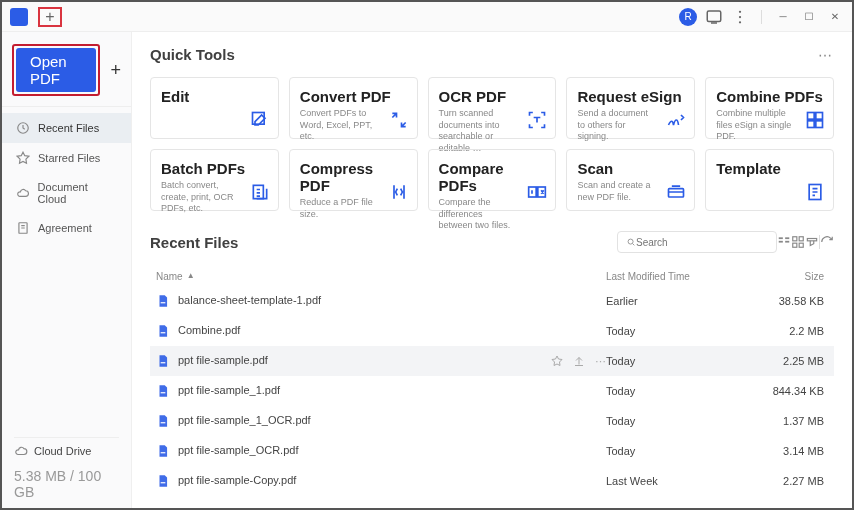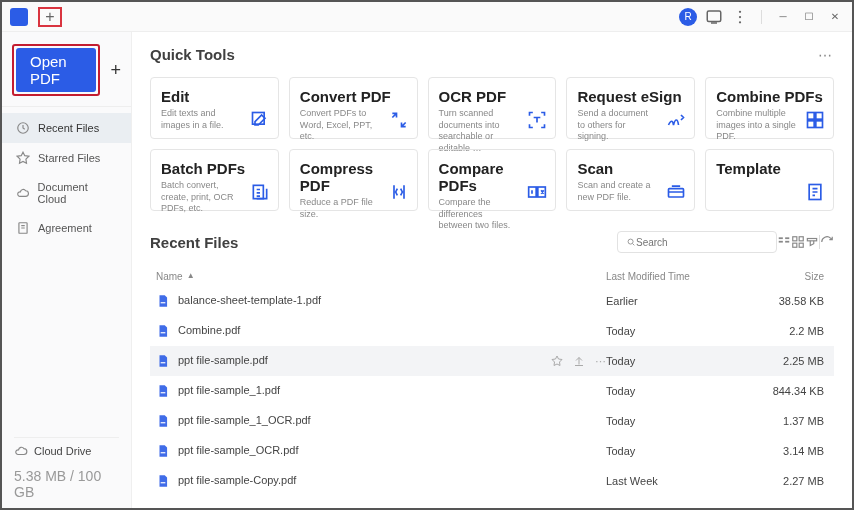--- a/index.html
+++ b/index.html
@@ -127,21 +127,20 @@
   </div>
 
   <div class="main">
     <div class="sec-title-row">
       <div class="sec-title">Quick Tools</div>
       <div class="sec-more">⋯</div>
     </div>
     <div class="tools-grid" id="tools-grid">
         <div class="tool-card">
           <div class="tool-title">Edit</div>
-          <div class="tool-desc">Edit texts and images in a file.</div>
           <div class="tool-icon"><svg viewBox="0 0 24 24" fill="none" stroke="currentColor" stroke-width="2">
               <rect x="3" y="3" width="14" height="14"></rect>
               <path d="m14 6 4 4-8 8H6v-4z"></path>
             </svg></div>
         </div>
         <div class="tool-card">
           <div class="tool-title">Convert PDF</div>
           <div class="tool-desc">Convert PDFs to Word, Excel, PPT, etc.</div>
           <div class="tool-icon"><svg viewBox="0 0 24 24" fill="none" stroke="currentColor" stroke-width="2">
               <path d="M4 4h5v5M20 20h-5v-5M9 4 4 9M15 20l5-5"></path>
@@ -156,21 +155,21 @@
         </div>
         <div class="tool-card">
           <div class="tool-title">Request eSign</div>
           <div class="tool-desc">Send a document to others for signing.</div>
           <div class="tool-icon"><svg viewBox="0 0 24 24" fill="none" stroke="currentColor" stroke-width="2">
               <path d="M3 18c3-6 5-6 6 0 2-8 5-8 6 0M18 6l3 3-3 3"></path>
             </svg></div>
         </div>
         <div class="tool-card">
           <div class="tool-title">Combine PDFs</div>
-          <div class="tool-desc">Combine multiple images into a single PDF.</div>
+          <div class="tool-desc">Combine multiple files eSign a single PDF.</div>
           <div class="tool-icon"><svg viewBox="0 0 24 24" fill="none" stroke="currentColor" stroke-width="2">
               <rect x="3" y="3" width="8" height="8"></rect>
               <rect x="13" y="3" width="8" height="8"></rect>
               <rect x="3" y="13" width="8" height="8"></rect>
               <rect x="13" y="13" width="8" height="8"></rect>
             </svg></div>
         </div>
         <div class="tool-card">
           <div class="tool-title">Batch PDFs</div>
           <div class="tool-desc">Batch convert, create, print, OCR PDFs, etc.</div>

